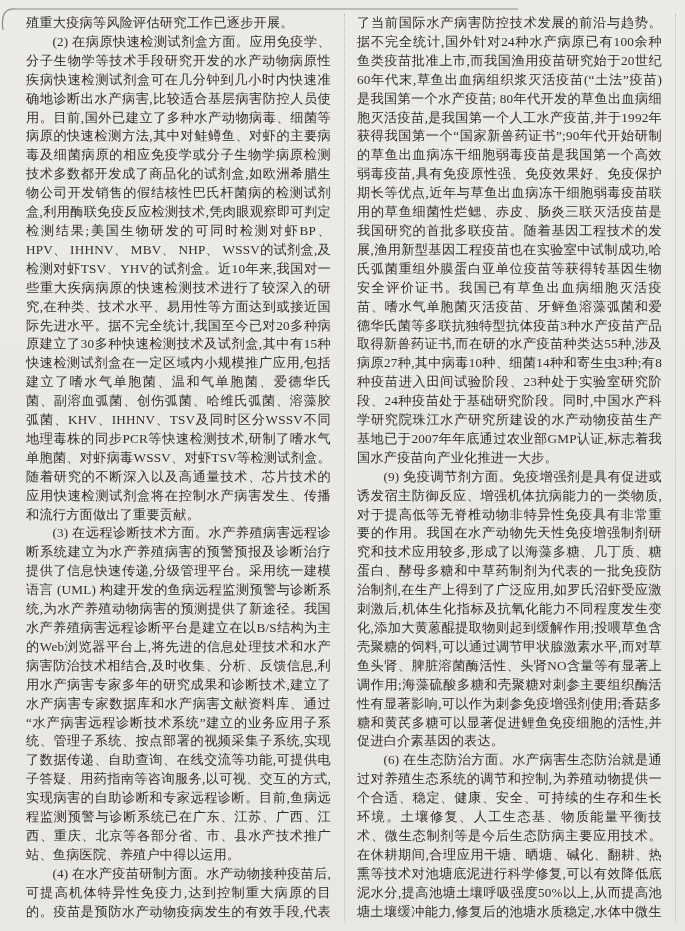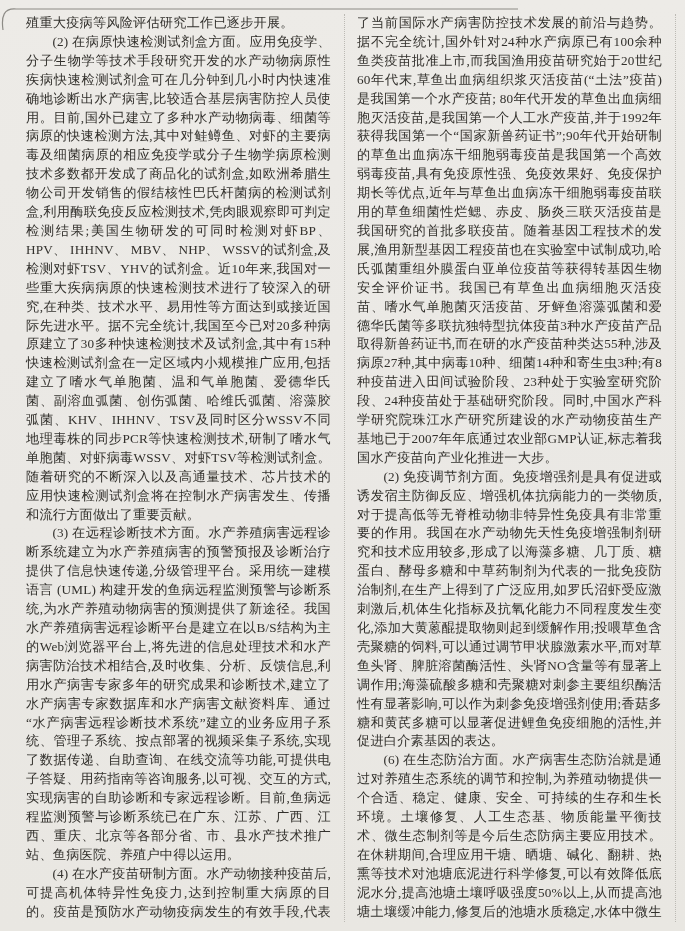--- a/index.html
+++ b/index.html
@@ -67,18 +67,18 @@
   <div class="columns">
 
     <p class="cont"><span>殖重大疫病等风险评估研究工作已逐步开展。</span></p>
 
     <p><span class="sec-head">(2) 在病原快速检测试剂盒方面。</span><span>应用免疫学、分子生物学等技术手段研究开发的水产动物病原性疾病快速检测试剂盒可在几分钟到几小时内快速准确地诊断出水产病害,比较适合基层病害防控人员使用。目前,国外已建立了多种水产动物病毒、细菌等病原的快速检测方法,其中对鲑鳟鱼、对虾的主要病毒及细菌病原的相应免疫学或分子生物学病原检测技术多数都开发成了商品化的试剂盒,如欧洲希腊生物公司开发销售的假结核性巴氏杆菌病的检测试剂盒,利用酶联免疫反应检测技术,凭肉眼观察即可判定检测结果;美国生物研发的可同时检测对虾BP、 HPV、 IHHNV、 MBV、 NHP、 WSSV的试剂盒,及检测对虾TSV、YHV的试剂盒。近10年来,我国对一些重大疾病病原的快速检测技术进行了较深入的研究,在种类、技术水平、易用性等方面达到或接近国际先进水平。据不完全统计,我国至今已对20多种病原建立了30多种快速检测技术及试剂盒,其中有15种快速检测试剂盒在一定区域内小规模推广应用,包括建立了嗜水气单胞菌、温和气单胞菌、爱德华氏菌、副溶血弧菌、创伤弧菌、哈维氏弧菌、溶藻胶弧菌、KHV、IHHNV、TSV及同时区分WSSV不同地理毒株的同步PCR等快速检测技术,研制了嗜水气单胞菌、对虾病毒WSSV、对虾TSV等检测试剂盒。随着研究的不断深入以及高通量技术、芯片技术的应用快速检测试剂盒将在控制水产病害发生、传播和流行方面做出了重要贡献。</span></p>
 
     <p><span class="sec-head">(3) 在远程诊断技术方面。</span><span>水产养殖病害远程诊断系统建立为水产养殖病害的预警预报及诊断治疗提供了信息快速传递,分级管理平台。采用统一建模语言 (UML) 构建开发的鱼病远程监测预警与诊断系统,为水产养殖动物病害的预测提供了新途径。我国水产养殖病害远程诊断平台是建立在以B/S结构为主的Web浏览器平台上,将先进的信息处理技术和水产病害防治技术相结合,及时收集、分析、反馈信息,利用水产病害专家多年的研究成果和诊断技术,建立了水产病害专家数据库和水产病害文献资料库、通过“水产病害远程诊断技术系统”建立的业务应用子系统、管理子系统、按点部署的视频采集子系统,实现了数据传递、自助查询、在线交流等功能,可提供电子答疑、用药指南等咨询服务,以可视、交互的方式,实现病害的自助诊断和专家远程诊断。目前,鱼病远程监测预警与诊断系统已在广东、江苏、广西、江西、重庆、北京等各部分省、市、县水产技术推广站、鱼病医院、养殖户中得以运用。</span></p>
 
     <p><span class="sec-head">(4) 在水产疫苗研制方面。</span><span>水产动物接种疫苗后,可提高机体特异性免疫力,达到控制重大病原的目的。疫苗是预防水产动物疫病发生的有效手段,代表了当前国际水产病害防控技术发展的前沿与趋势。据不完全统计,国外针对24种水产病原已有100余种鱼类疫苗批准上市,而我国渔用疫苗研究始于20世纪60年代末,草鱼出血病组织浆灭活疫苗(“土法”疫苗)是我国第一个水产疫苗; 80年代开发的草鱼出血病细胞灭活疫苗,是我国第一个人工水产疫苗,并于1992年获得我国第一个“国家新兽药证书”;90年代开始研制的草鱼出血病冻干细胞弱毒疫苗是我国第一个高效弱毒疫苗,具有免疫原性强、免疫效果好、免疫保护期长等优点,近年与草鱼出血病冻干细胞弱毒疫苗联用的草鱼细菌性烂鳃、赤皮、肠炎三联灭活疫苗是我国研究的首批多联疫苗。随着基因工程技术的发展,渔用新型基因工程疫苗也在实验室中试制成功,哈氏弧菌重组外膜蛋白亚单位疫苗等获得转基因生物安全评价证书。我国已有草鱼出血病细胞灭活疫苗、嗜水气单胞菌灭活疫苗、牙鲆鱼溶藻弧菌和爱德华氏菌等多联抗独特型抗体疫苗3种水产疫苗产品取得新兽药证书,而在研的水产疫苗种类达55种,涉及病原27种,其中病毒10种、细菌14种和寄生虫3种;有8种疫苗进入田间试验阶段、23种处于实验室研究阶段、24种疫苗处于基础研究阶段。同时,中国水产科学研究院珠江水产研究所建设的水产动物疫苗生产基地已于2007年年底通过农业部GMP认证,标志着我国水产疫苗向产业化推进一大步。</span></p>
 
-    <p><span class="sec-head">(2) 免疫调节剂方面。</span><span>免疫增强剂是具有促进或诱发宿主防御反应、增强机体抗病能力的一类物质,对于提高低等无脊椎动物非特异性免疫具有非常重要的作用。我国在水产动物先天性免疫增强制剂研究和技术应用较多,形成了以海藻多糖、几丁质、糖蛋白、酵母多糖和中草药制剂为代表的一批免疫防治制剂,在生产上得到了广泛应用,如罗氏沼虾受应激刺激后,机体生化指标及抗氧化能力不同程度发生变化,添加大黄蒽醌提取物则起到缓解作用;投喂草鱼含壳聚糖的饲料,可以通过调节甲状腺激素水平,而对草鱼头肾、脾脏溶菌酶活性、头肾NO含量等有显著上调作用;海藻硫酸多糖和壳聚糖对刺参主要组织酶活性有显著影响,可以作为刺参免疫增强剂使用;香菇多糖和黄芪多糖可以显著促进鲤鱼免疫细胞的活性,并促进白介素基因的表达。</span></p>
+    <p><span class="sec-head">(9) 免疫调节剂方面。</span><span>免疫增强剂是具有促进或诱发宿主防御反应、增强机体抗病能力的一类物质,对于提高低等无脊椎动物非特异性免疫具有非常重要的作用。我国在水产动物先天性免疫增强制剂研究和技术应用较多,形成了以海藻多糖、几丁质、糖蛋白、酵母多糖和中草药制剂为代表的一批免疫防治制剂,在生产上得到了广泛应用,如罗氏沼虾受应激刺激后,机体生化指标及抗氧化能力不同程度发生变化,添加大黄蒽醌提取物则起到缓解作用;投喂草鱼含壳聚糖的饲料,可以通过调节甲状腺激素水平,而对草鱼头肾、脾脏溶菌酶活性、头肾NO含量等有显著上调作用;海藻硫酸多糖和壳聚糖对刺参主要组织酶活性有显著影响,可以作为刺参免疫增强剂使用;香菇多糖和黄芪多糖可以显著促进鲤鱼免疫细胞的活性,并促进白介素基因的表达。</span></p>
 
     <p><span class="sec-head">(6) 在生态防治方面。</span><span>水产病害生态防治就是通过对养殖生态系统的调节和控制,为养殖动物提供一个合适、稳定、健康、安全、可持续的生存和生长环境。土壤修复、人工生态基、物质能量平衡技术、微生态制剂等是今后生态防病主要应用技术。在休耕期间,合理应用干塘、晒塘、碱化、翻耕、热熏等技术对池塘底泥进行科学修复,可以有效降低底泥水分,提高池塘土壤呼吸强度50%以上,从而提高池塘土壤缓冲能力,修复后的池塘水质稳定,水体中微生物群落多样性指数高。对虾养殖中人工生态基的应用可以起到丰富池塘水体微生物多样性、抑制病原生物、净化池塘水体等作用,可提高对虾成活率和生长速度、同时可以节约饲料成本20%。在养殖过程中施用微生态制剂,可调节微生态平衡、增强免疫力。生态防治是一个系统工程,需要多技术集成应用才能更好地发挥效果。在珠三角地区,在鳗鱼、鳜鱼、草鱼、对虾等主养地区,集成应用底质修复、生态基原位净水、底部增氧等健康养殖技术的研究示范表明,病害平均损失率降低20%~30%, 基本杜绝有害化学药物的使用,换水量降低50%。</span></p>
 
   </div>
 </div>
 
 </body></html>

